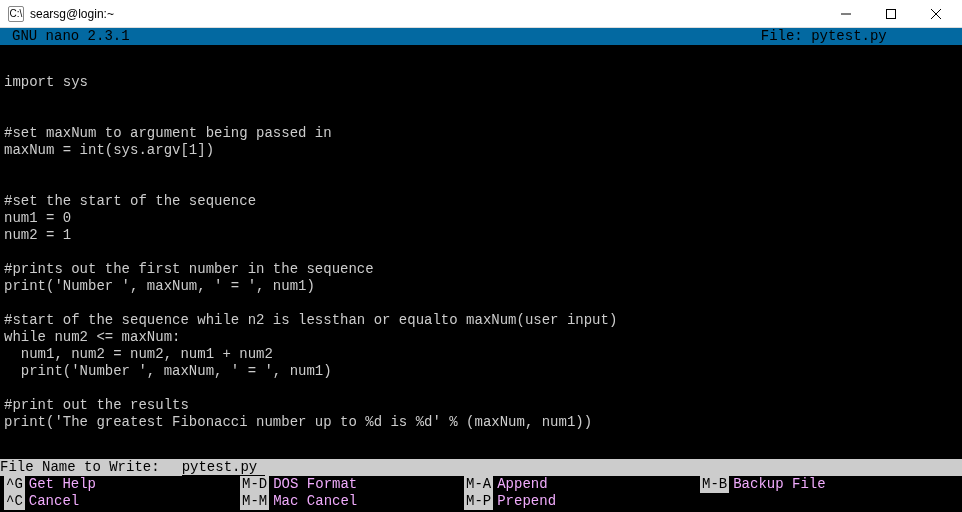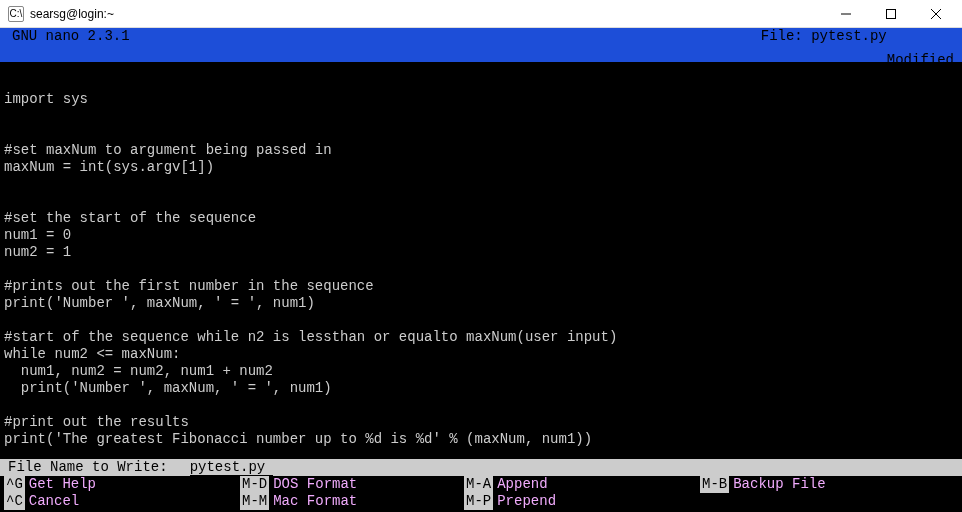--- a/index.html
+++ b/index.html
@@ -53,25 +53,25 @@
       display: flex;
       align-items: center;
       justify-content: center;
       font-family: 'Segoe UI', sans-serif;
     }
     .window-control svg {
       width: 10px;
       height: 10px;
     }
     .nano-header {
-      background: #1d4ed8;
+      background: #0369a1;
       color: #000;
       display: flex;
       padding: 0 4px;
-      height: 34px;
+      height: 17px;
       line-height: 17px;
     }
     .nano-header-left {
       flex: 0 0 auto;
       padding-left: 8px;
     }
     .nano-header-center {
       flex: 1;
       text-align: right;
     }
@@ -92,21 +92,21 @@
     .editor-line {
       height: 17px;
     }
     .prompt-line {
       background: #ccc;
       color: #000;
       display: flex;
       align-items: center;
       height: 17px;
       line-height: 17px;
-      padding-left: 8px;
+      padding-left: 0;
     }
     .prompt-input {
       position: relative;
       margin-left: 22px;
     }
     .prompt-input::after {
       content: '';
       position: absolute;
       bottom: 0;
       left: 0;
@@ -194,19 +194,19 @@
     <div class="shortcut row1-col4">
       <span class="shortcut-key">M-B</span>
       <span class="shortcut-label">Backup File</span>
     </div>
     <div class="shortcut row1-col1">
       <span class="shortcut-key">^C</span>
       <span class="shortcut-label">Cancel</span>
     </div>
     <div class="shortcut row1-col2">
       <span class="shortcut-key">M-M</span>
-      <span class="shortcut-label">Mac Format</span>
+      <span class="shortcut-label">Mac Cancel</span>
     </div>
     <div class="shortcut row1-col3">
       <span class="shortcut-key">M-P</span>
       <span class="shortcut-label">Prepend</span>
     </div>
   </div>
 
 </body></html>

